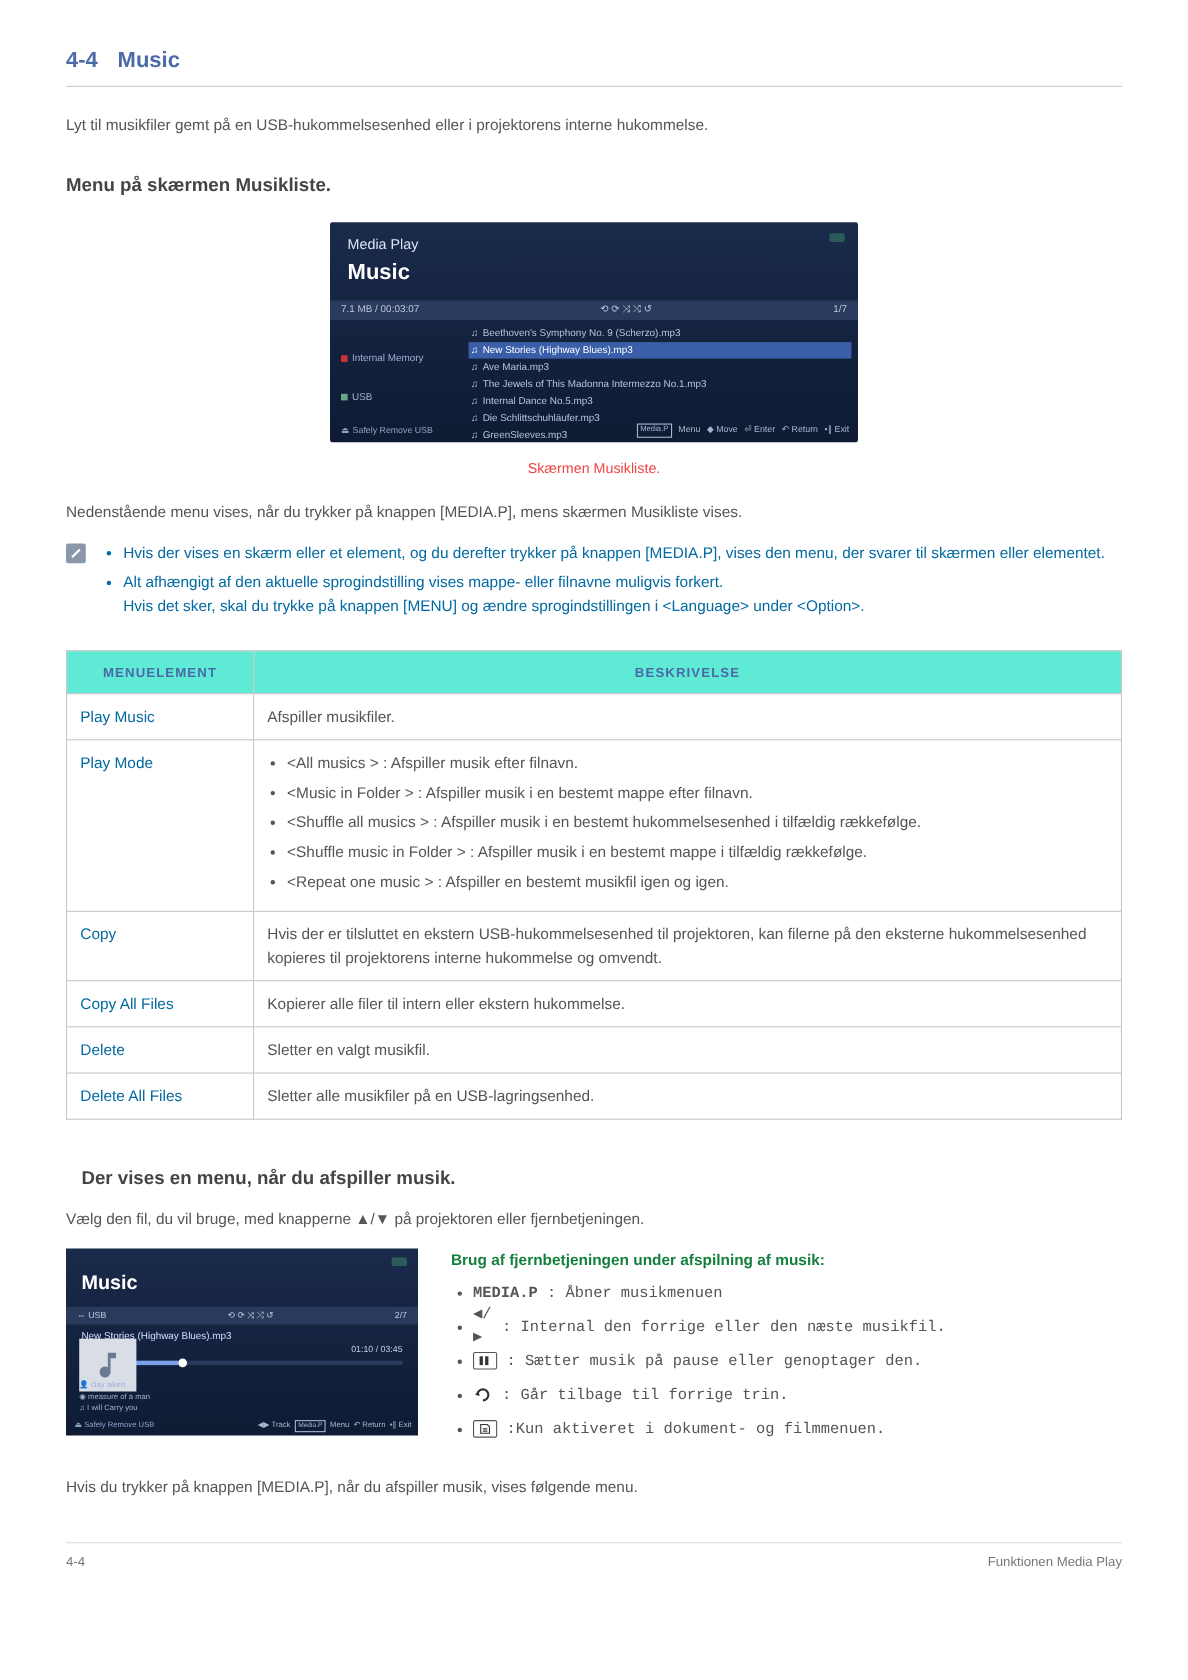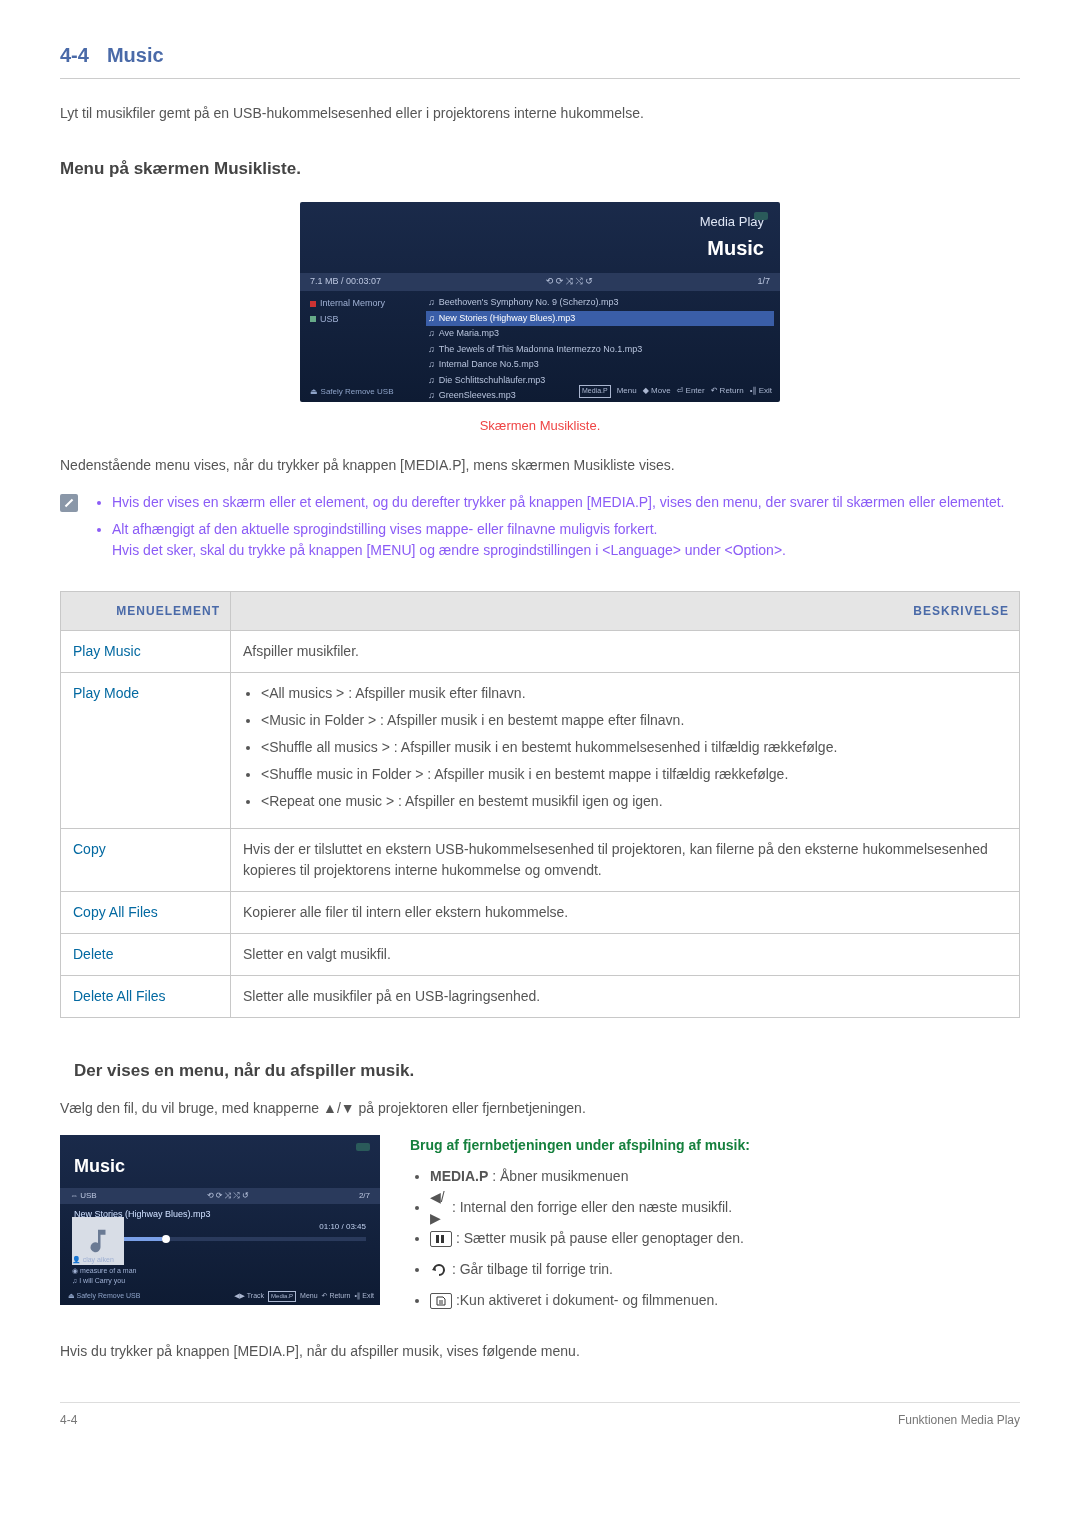--- a/index.html
+++ b/index.html
@@ -15,54 +15,54 @@
   .sec-num { color: #4a6aa8; font-size: 20px; font-weight: bold; }
   .sec-title { color: #4a6aa8; font-size: 20px; font-weight: bold; margin-left: 18px; }
   .title-row { display: flex; align-items: baseline; border-bottom: 1px solid #ccc; padding-bottom: 8px; margin-bottom: 24px; }
   .intro { color: #555; margin-bottom: 32px; }
   .h2 { font-size: 17px; font-weight: bold; color: #444; margin-bottom: 20px; }
   .shot-block { text-align: center; margin-bottom: 14px; }
   .shot1 {
     width: 480px; height: 200px; margin: 0 auto;
     background: linear-gradient(#1a2a4a,#0e1b33);
     border-radius: 2px; color: #cfd8ef; position: relative;
-    text-align: right; font-size: 10px;
+    text-align: left; font-size: 10px;
   }
   .shot1 .hdr { padding: 10px 16px 2px; font-size: 13px; color: #dfe6f5; }
   .shot1 .big { padding: 0 16px 10px; font-size: 20px; font-weight: bold; color: #fff; }
   .shot1 .bar {
     background: #2a3a5c; height: 18px; padding: 2px 10px; display: flex;
     justify-content: space-between; align-items: center; font-size: 9px; color: #bcc7e0;
   }
   .shot1 .body { display: flex; }
   .shot1 .side { width: 120px; padding: 6px 10px; font-size: 9px; color: #9fb0d3; }
-  .shot1 .side .row { display: flex; align-items: center; gap: 4px; margin-bottom: 2px; }
+  .shot1 .side .row { display: flex; align-items: center; gap: 4px; margin-bottom: 2px; margin-top: 22px; }
   .shot1 .side .dot { width: 6px; height: 6px; background: #c33; display: inline-block; }
   .shot1 .side .dot2 { width: 6px; height: 6px; background: #6a8; display: inline-block; }
   .shot1 .list { flex: 1; padding: 4px 6px; font-size: 9px; }
   .shot1 .list .item { display: flex; align-items: center; gap: 4px; padding: 1px 2px; color: #b8c4dd; }
   .shot1 .list .item.sel { background: #3a5ea8; color: #fff; }
   .shot1 .ftr { position: absolute; bottom: 4px; right: 8px; font-size: 8px; color: #aab6d0; display:flex; gap:6px; align-items:center;}
   .shot1 .ftr .box { border:1px solid #aab6d0; padding:0 2px; font-size:7px;}
   .shot1 .rmv { position:absolute; bottom:4px; left:10px; font-size:8px; color:#8ea3c8; display:flex; align-items:center; gap:3px;}
   .shot1 .usbicon { width:14px;height:8px;background:#2a5a5a;border-radius:2px;position:absolute;top:10px;right:12px;}
   .caption { text-align: center; color: #ef4444; font-size: 13px; margin-bottom: 20px; }
   .para { color: #555; margin-bottom: 16px; }
   .note-block { display: flex; gap: 14px; margin-bottom: 24px; }
   .note-icon {
     width: 18px; height: 18px; background: #8a97a8; border-radius: 2px;
     position: relative; flex-shrink: 0; margin-top: 2px;
   }
   .note-icon::after { content:""; position:absolute; width:10px; height:2px; background:#fff; top:8px; left:4px; transform:rotate(-45deg);}
-  .note-list { list-style: disc; padding-left: 20px; color:#8b5cf6; }
+  .note-list { list-style: disc; padding-left: 20px; color:#0369a1; }
   .note-list li { margin-bottom: 6px; }
   table.menu { width: 100%; border-collapse: collapse; margin-bottom: 40px; }
   table.menu th {
-    border: 1px solid #c8c8c8; background: #e5e5e5; color: #4a6aa8;
-    font-size: 12px; letter-spacing: 1px; padding: 10px; text-align: right;
+    border: 1px solid #c8c8c8; background: #5eead4; color: #4a6aa8;
+    font-size: 12px; letter-spacing: 1px; padding: 10px; text-align: center;
   }
   table.menu td {
     border: 1px solid #c8c8c8; padding: 10px 12px; vertical-align: top;
     color: #555; font-size: 14px;
   }
   table.menu td:first-child { width: 170px; color: #0369a1; }
   .cell-list { list-style: disc; padding-left: 18px; }
   .cell-list li { margin-bottom: 6px; }
   .play-sec .h2 { margin-bottom: 14px; margin-left: 14px; }
   .two-col { display: flex; gap: 30px; margin-bottom: 20px; }
@@ -83,21 +83,21 @@
     background:#d8dde6; display:flex; align-items:center; justify-content:center;
   }
   .shot2 .thumb svg { width:30px; height:30px; }
   .shot2 .info { position:absolute; left:12px; bottom:18px; font-size:7px; color:#9fb0d3; }
   .shot2 .ftr2 { position:absolute; bottom:3px; right:6px; font-size:7px; color:#aab6d0; display:flex; gap:4px; align-items:center;}
   .shot2 .ftr2 .box { border:1px solid #aab6d0; padding:0 2px; font-size:6px;}
   .shot2 .rmv2 { position:absolute; bottom:3px; left:8px; font-size:7px; color:#8ea3c8; }
   .shot2 .usbicon2 { width:14px;height:8px;background:#2a5a5a;border-radius:2px;position:absolute;top:8px;right:10px;}
   .remote-title { font-weight: bold; color: #15803d; margin-bottom: 10px; font-size: 14px; }
   .remote-list { list-style: disc; padding-left: 20px; color:#555; }
-  .remote-list li { margin-bottom: 10px; display:list-item; }
+  .remote-list li { margin-bottom: 10px; display:list-item;font-family:Liberation Mono, monospace; }
   .remote-list li .lbl { font-weight: bold; }
   .inline-icon { display:inline-flex; vertical-align:middle; width:18px; height:14px; align-items:center; justify-content:center; }
   .inline-icon.box { border:1px solid #555; border-radius:2px; width:22px; height:16px; }
   .footer { display:flex; justify-content:space-between; border-top:1px solid #ddd; padding-top:8px; margin-top:40px; font-size:12px; color:#777; }
 </style>
 </head>
 <body>
 
 <div class="title-row">
   <span class="sec-num">4-4</span>

